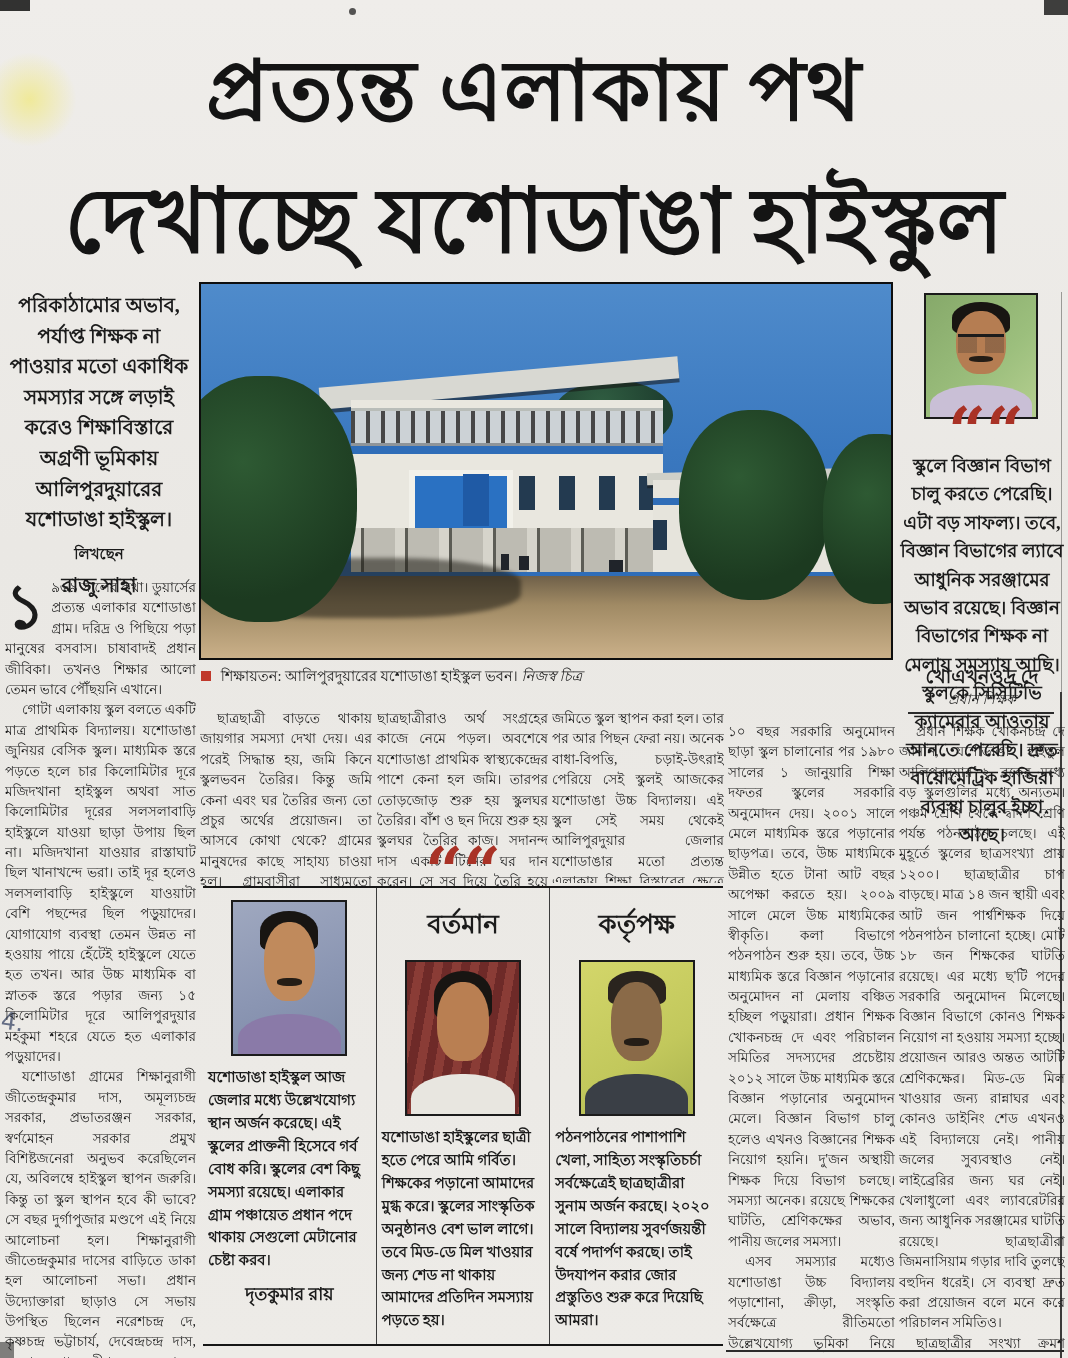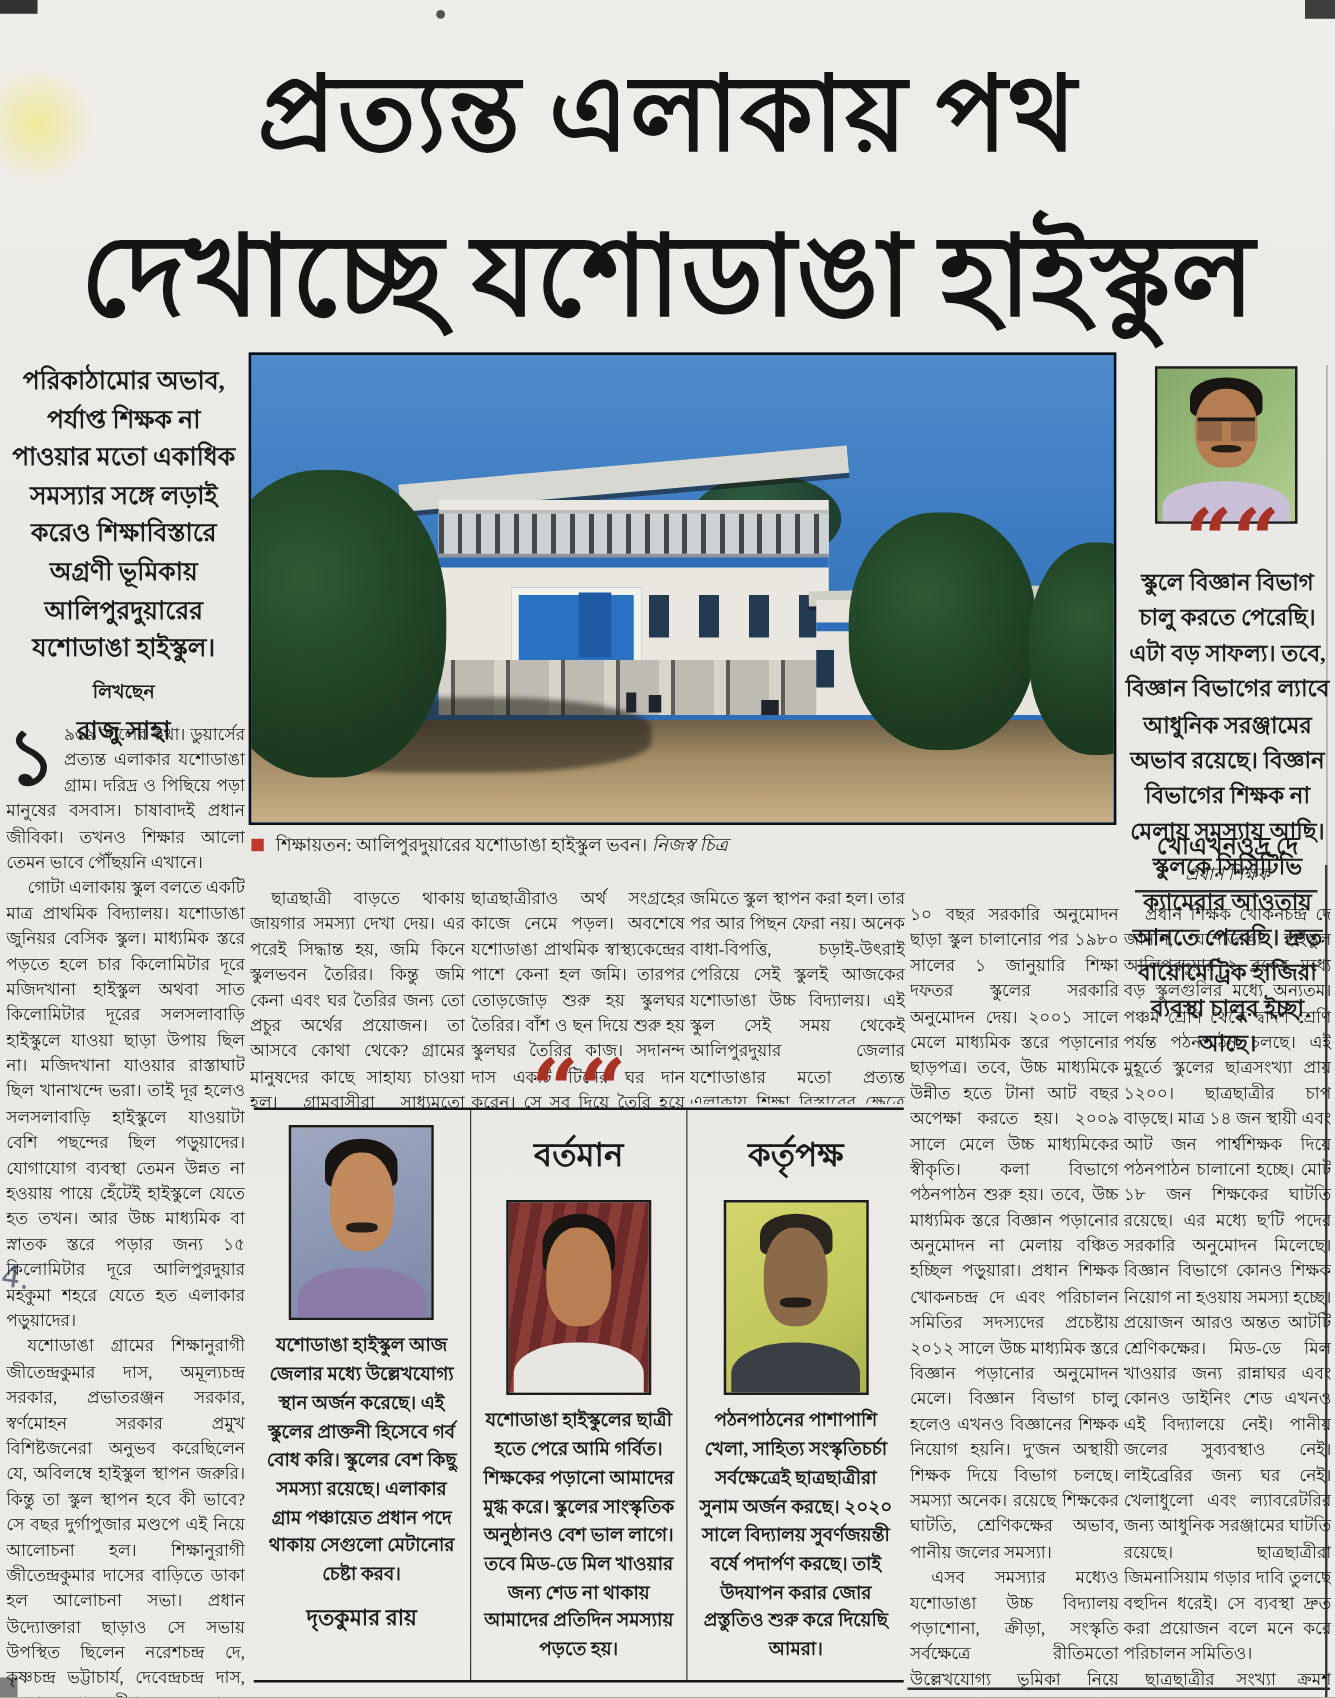--- a/index.html
+++ b/index.html
@@ -113,21 +113,21 @@
   
   .vbox{position:absolute;left:203px;top:886px;width:520px;height:456px;
     border-top:2px solid #161616;border-bottom:2px solid #161616;display:flex;}
   .vcol{width:33.33%;padding:0 5px;position:relative;overflow:hidden;}
   .vcol.mid{border-left:1.5px solid #3c3c3c;border-right:1.5px solid #3c3c3c;}
   .vheader{text-align:center;font-weight:700;font-size:26px;margin-top:16px;}
   .vportrait{position:relative;width:112px;height:152px;margin:12px auto 10px;border:2px solid #1b1b1b;overflow:hidden;}
   .vp-0{background:linear-gradient(160deg,#9fa8bf 0%,#8b96b3 55%,#7c88a6 100%);}
   .vp-1{background:repeating-linear-gradient(100deg,#6e2a28 0 9px,#8a3c36 9px 18px);}
   .vp-2{background:linear-gradient(150deg,#d3d66a 0%,#c2c85c 60%,#aab34e 100%);}
-  .vquote{text-align:center;font-weight:700;font-size:14.8px;line-height:1.55;}
+  .vquote{text-align:left;font-weight:700;font-size:14.8px;line-height:1.55;}
   .vname{text-align:center;font-weight:700;font-size:17.5px;margin-top:9px;}
   .bq-box{left:203px;top:852px;width:520px;text-align:center;}
   .bottom-rule{position:absolute;left:726px;top:1350px;width:338px;height:2px;background:#2b2b2b;}
 </style>
 </head>
 <body>
 
 <div class="page">
 
   <div class="smudge"></div>

